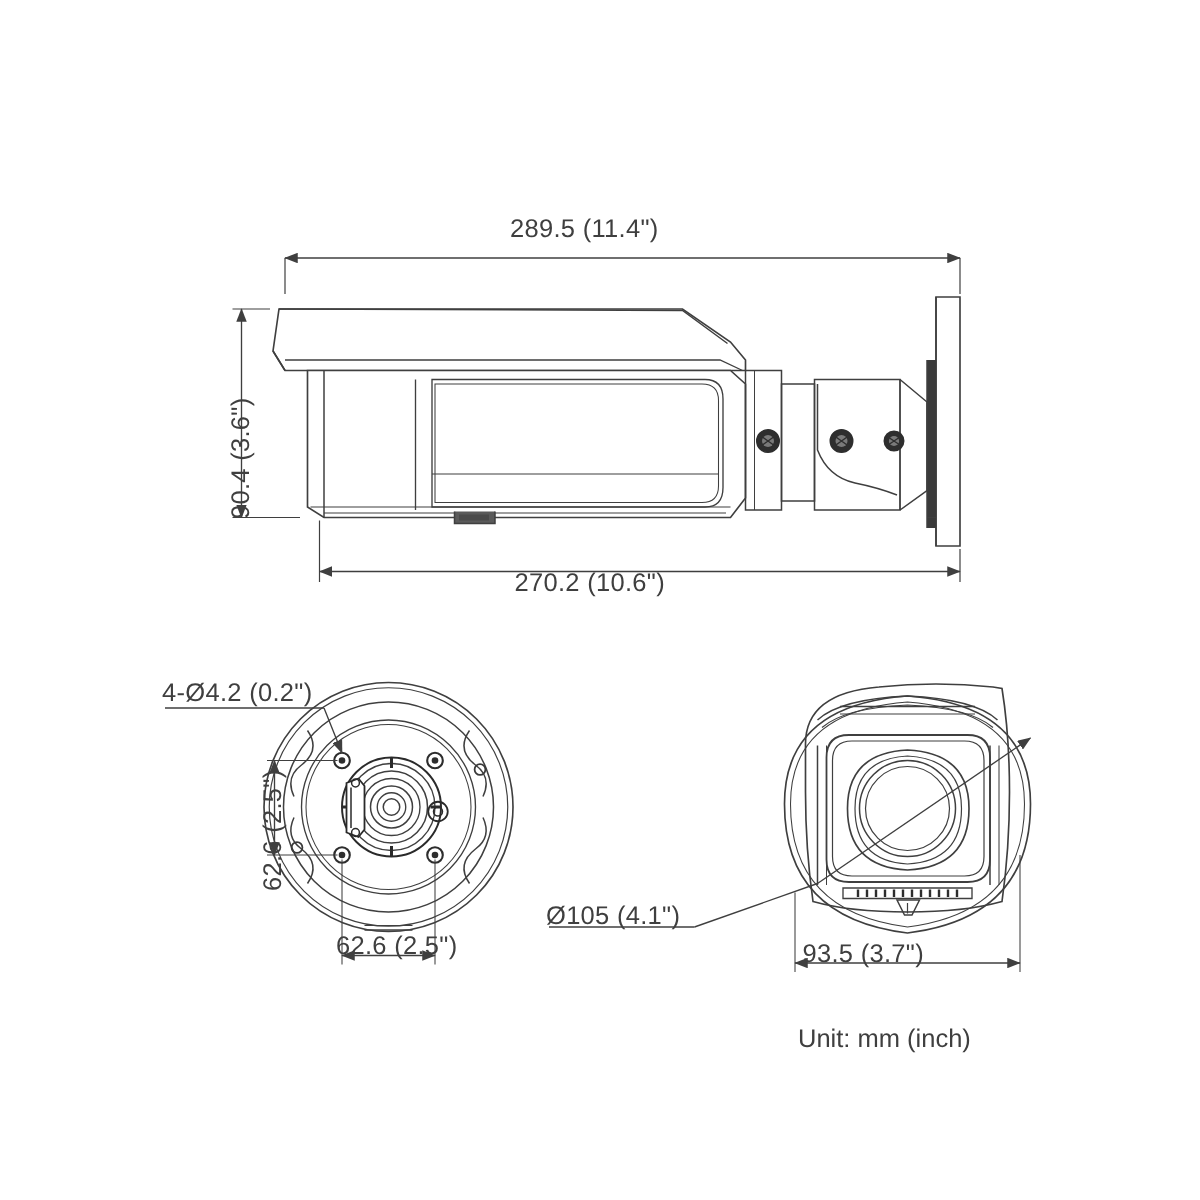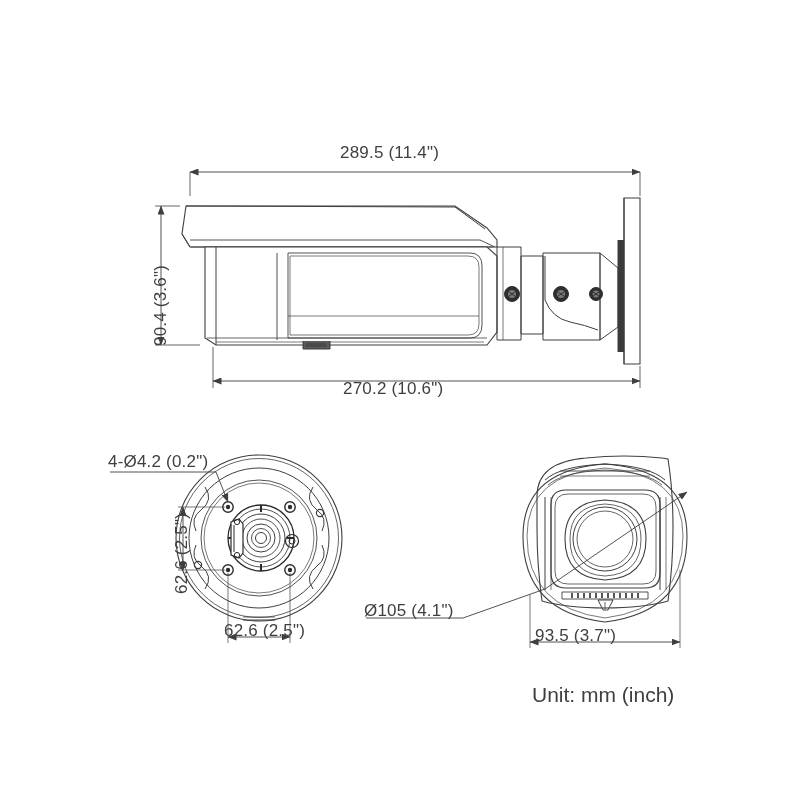--- a/index.html
+++ b/index.html
@@ -35,21 +35,21 @@
     white-space: nowrap;
     letter-spacing: 0.2px;
   }
   .dim-label.rot {
     transform-origin: 0 0;
     transform: rotate(-90deg);
   }
   .unit-note {
     position: absolute;
     font-family: "Liberation Sans", sans-serif;
-    font-size: 21px;
+    font-size: 17px;
     color: #3f3f3f;
     white-space: nowrap;
   }
 </style>
 </head>
 <body>
 
 <div id="sheet">
 
   <svg id="drawing" viewBox="0 0 800 800">

